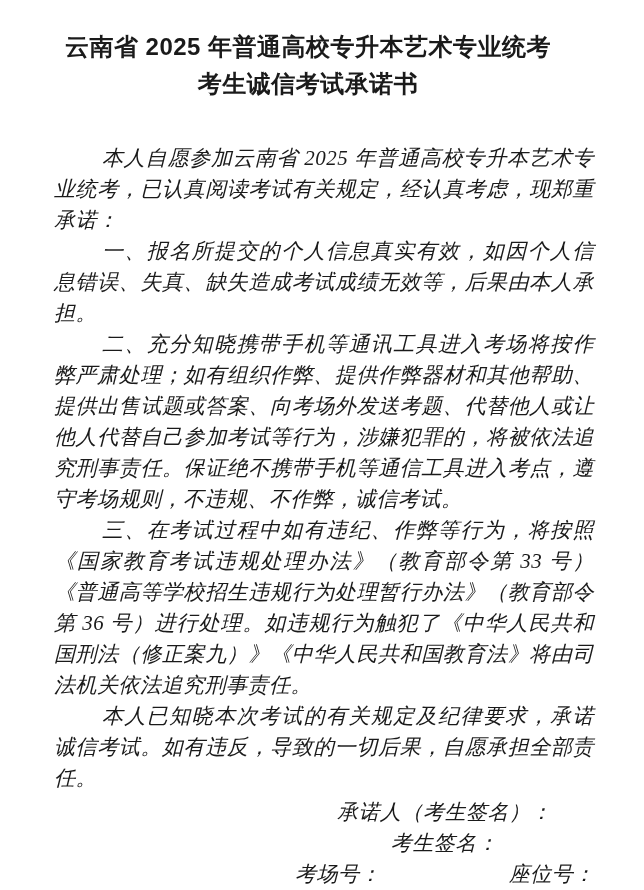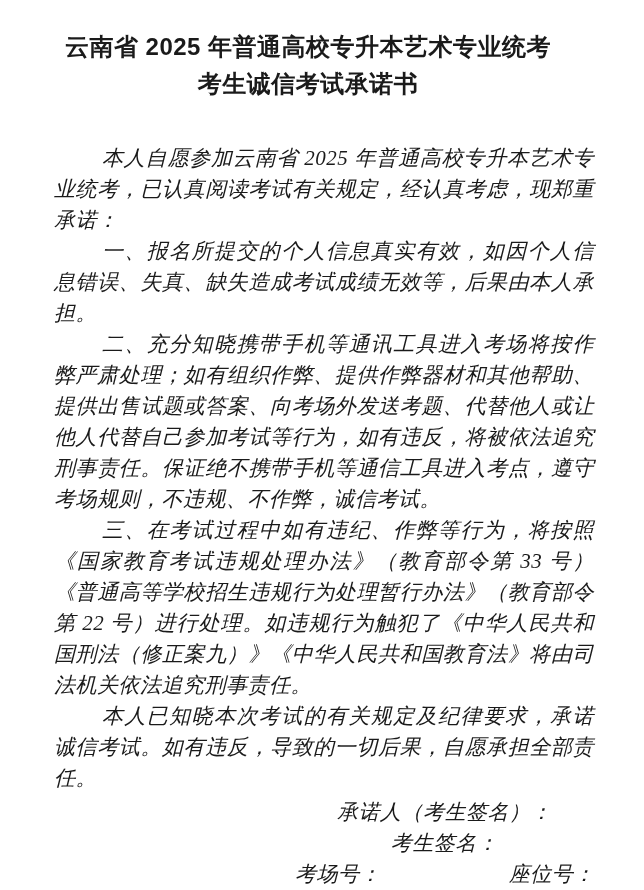--- a/index.html
+++ b/index.html
@@ -60,22 +60,22 @@
 </style>
 </head>
 <body>
 
 <div class="page">
   <h1 class="title">云南省 2025 年普通高校专升本艺术专业统考考生诚信考试承诺书</h1>
 
   <div class="content">
     <p class="para">本人自愿参加云南省 2025 年普通高校专升本艺术专业统考，已认真阅读考试有关规定，经认真考虑，现郑重承诺：</p>
     <p class="para">一、报名所提交的个人信息真实有效，如因个人信息错误、失真、缺失造成考试成绩无效等，后果由本人承担。</p>
-    <p class="para">二、充分知晓携带手机等通讯工具进入考场将按作弊严肃处理；如有组织作弊、提供作弊器材和其他帮助、提供出售试题或答案、向考场外发送考题、代替他人或让他人代替自己参加考试等行为，如有违反，将被依法追究刑事责任。保证绝不携带手机等通信工具进入考点，遵守考场规则，不违规、不作弊，诚信考试。</p>
-    <p class="para">三、在考试过程中如有违纪、作弊等行为，将按照《国家教育考试违规处理办法》（教育部令第 33 号）《普通高等学校招生违规行为处理暂行办法》（教育部令第 22 号）进行处理。如违规行为触犯了《中华人民共和国刑法（修正案九）》《中华人民共和国教育法》将由司法机关依法追究刑事责任。</p>
+    <p class="para">二、充分知晓携带手机等通讯工具进入考场将按作弊严肃处理；如有组织作弊、提供作弊器材和其他帮助、提供出售试题或答案、向考场外发送考题、代替他人或让他人代替自己参加考试等行为，涉嫌犯罪的，将被依法追究刑事责任。保证绝不携带手机等通信工具进入考点，遵守考场规则，不违规、不作弊，诚信考试。</p>
+    <p class="para">三、在考试过程中如有违纪、作弊等行为，将按照《国家教育考试违规处理办法》（教育部令第 33 号）《普通高等学校招生违规行为处理暂行办法》（教育部令第 36 号）进行处理。如违规行为触犯了《中华人民共和国刑法（修正案九）》《中华人民共和国教育法》将由司法机关依法追究刑事责任。</p>
     <p class="para">本人已知晓本次考试的有关规定及纪律要求，承诺诚信考试。如有违反，导致的一切后果，自愿承担全部责任。</p>
 
     <div class="sig">
       <div class="sig-line">
         <span>承诺人（考生签名）：</span>
       </div>
       <div class="sig-line">
         <span>考生签名：</span>
       </div>
       <div class="sig-line">

